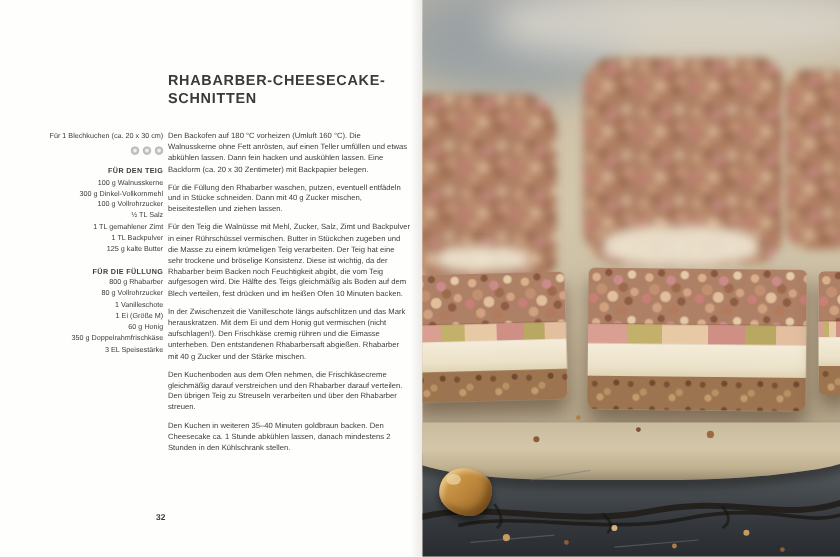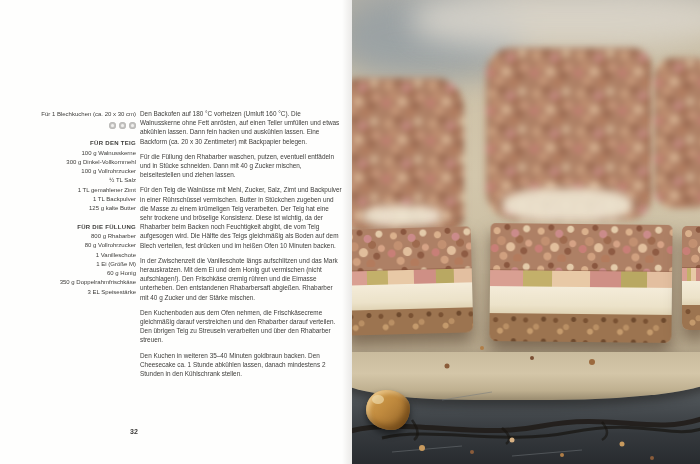--- a/index.html
+++ b/index.html
@@ -104,20 +104,24 @@
   .rhubarb::after { content:""; position:absolute; left:6px; top:5px; width:12px; height:9px;
                     border-radius:50%; background:#ecd9a8; opacity:.7; }
 </style>
 </head>
 <body>
 
 <div class="spread">
 
   <div class="left-page">
 
+    <h1 class="recipe-title">
+      <span>RHABARBER-CHEESECAKE-</span><br>
+      <span>SCHNITTEN</span>
+    </h1>
 
     <div class="sidebar">
       <div class="yield">Für 1 Blechkuchen (ca. 20 x 30 cm)</div>
 
       <div class="badge-row">
         <span class="badge"></span>
         <span class="badge"></span>
         <span class="badge"></span>
       </div>
 

